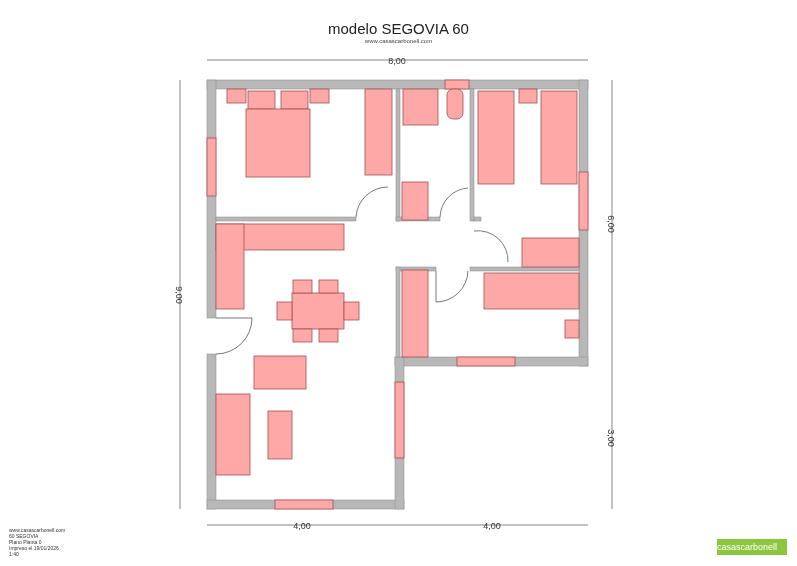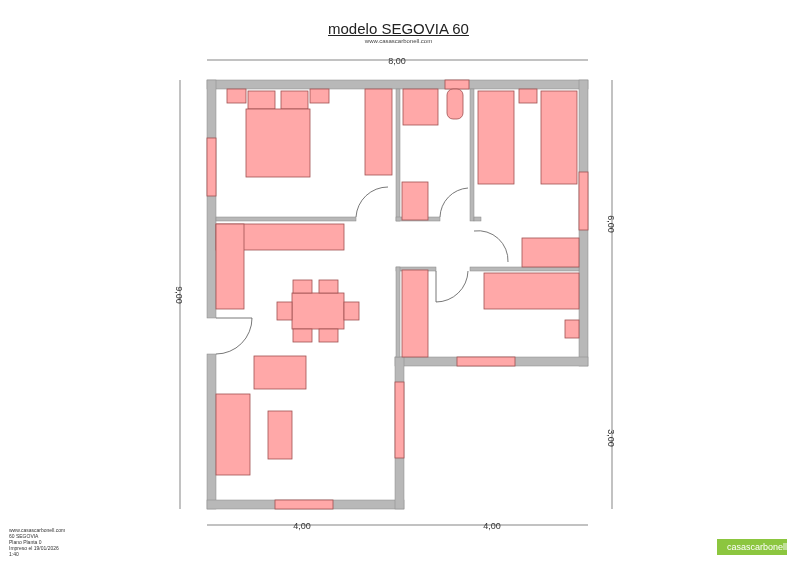--- a/index.html
+++ b/index.html
@@ -1,20 +1,20 @@
 <!DOCTYPE html>
 <html><head>
 <meta charset="utf-8">
 <style>
   html,body{margin:0;padding:0;background:#fff;}
   body{width:797px;height:566px;position:relative;overflow:hidden;font-family:"Liberation Sans",sans-serif;color:#222;}
-  .title{position:absolute;left:0;width:797px;top:20px;text-align:center;font-size:15px;text-decoration:underline;}
+  .title{position:absolute;left:0;width:797px;top:20px;text-align:center;font-size:15px;}
   .subtitle{position:absolute;left:0;width:797px;top:38px;text-align:center;font-size:6px;color:#444;}
   .footer{position:absolute;left:9px;top:527px;font-size:5px;line-height:6px;color:#333;}
-  .logo{position:absolute;left:717px;top:539px;width:70px;height:16px;background:#8cc63f;color:#fff;font-size:9px;line-height:16px;text-align:right;}
+  .logo{position:absolute;left:717px;top:539px;width:70px;height:16px;background:#8cc63f;color:#fff;font-size:9px;line-height:16px;text-align:left;}
   svg{position:absolute;left:0;top:0;}
   .dimtxt{font-family:"Liberation Sans",sans-serif;font-size:9px;fill:#333;}
 </style>
 </head>
 <body>
 
 <div class="title">modelo SEGOVIA 60</div>
 <div class="subtitle">www.casascarbonell.com</div>
 
 <svg width="797" height="566">

